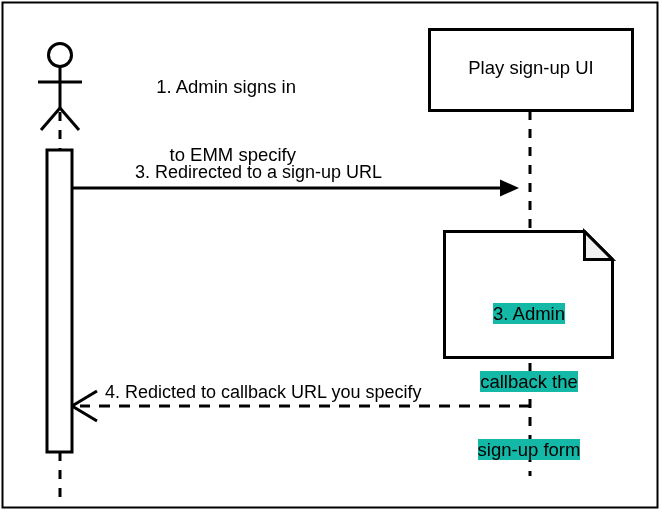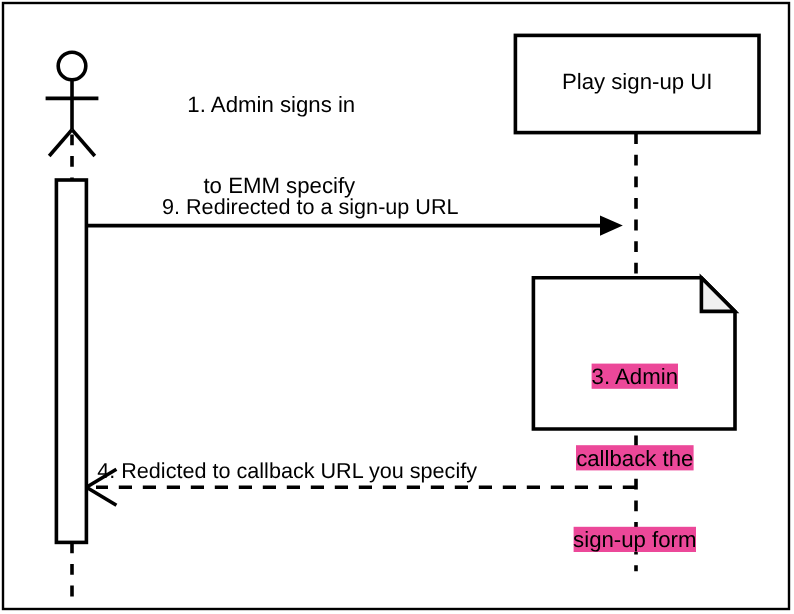--- a/index.html
+++ b/index.html
@@ -50,31 +50,31 @@
   }
   
   #note-text {
     left: 446px;
     top: 258px;
     width: 166px;
     text-align: center;
     font-size: 18.5px;
   }
   #note-text span {
-    background: #ec4899;
+    background: #14b8a6;
     text-align: center;
   }
   
   #msg1-label {
     left: 135px;
     top: 162px;
     font-size: 18px;
   }
   #msg2-label {
-    left: 81px;
+    left: 105px;
     top: 382px;
     font-size: 18px;
   }
 </style>
 </head>
 <body>
 
 <div id="canvas">
 
   <svg id="diagram-svg" viewBox="0 0 662 512" xmlns="http://www.w3.org/2000/svg">
@@ -118,21 +118,21 @@
     <path d="M 584.5 231.5 L 612.5 259.5 L 584.5 259.5 Z" fill="#f0f0f0" stroke="#000000" stroke-width="3" stroke-linejoin="miter"></path>
   </svg>
 
   <div class="dtext" id="actor-caption">
     <div>1. Admin signs in</div>
     <div>to EMM specify</div>
   </div>
 
   <div class="dtext" id="play-box-label">Play sign-up UI</div>
 
-  <div class="dtext" id="msg1-label">9. Redirected to a sign-up URL</div>
+  <div class="dtext" id="msg1-label">3. Redirected to a sign-up URL</div>
 
   <div class="dtext" id="msg2-label">4. Redicted to callback URL you specify</div>
 
   <div class="dtext" id="note-text">
     <div><span>3. Admin</span></div>
     <div><span>callback the</span></div>
     <div><span>sign-up form</span></div>
   </div>
 
 </div>

